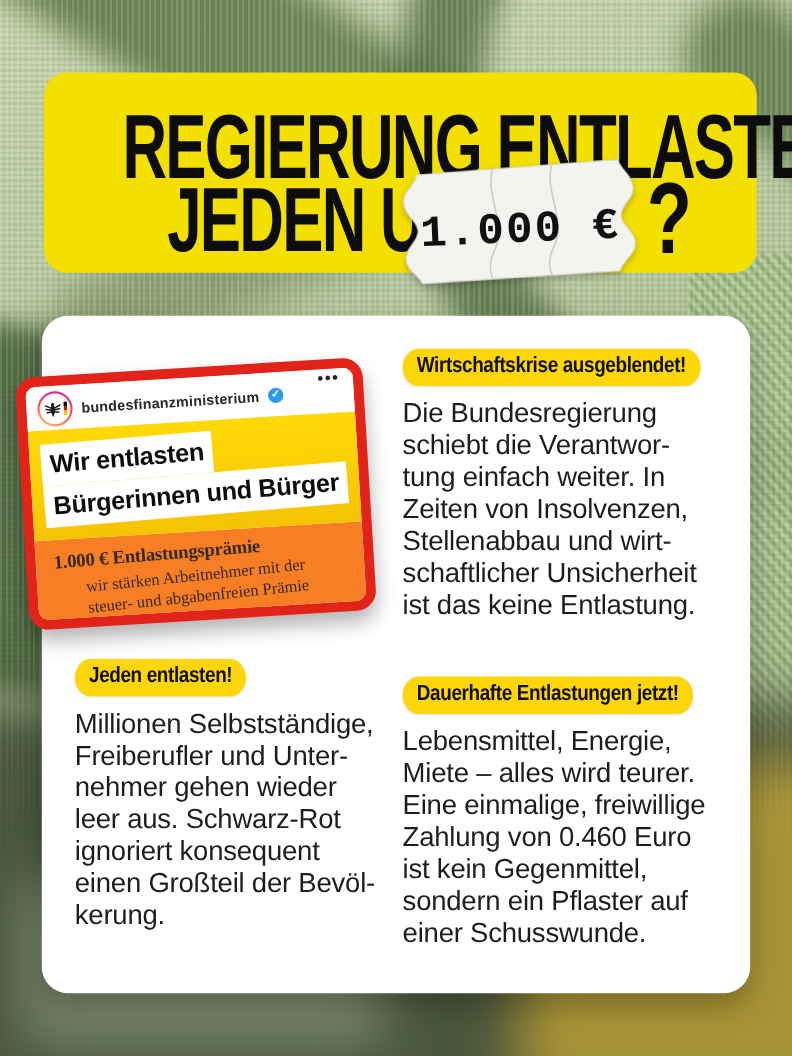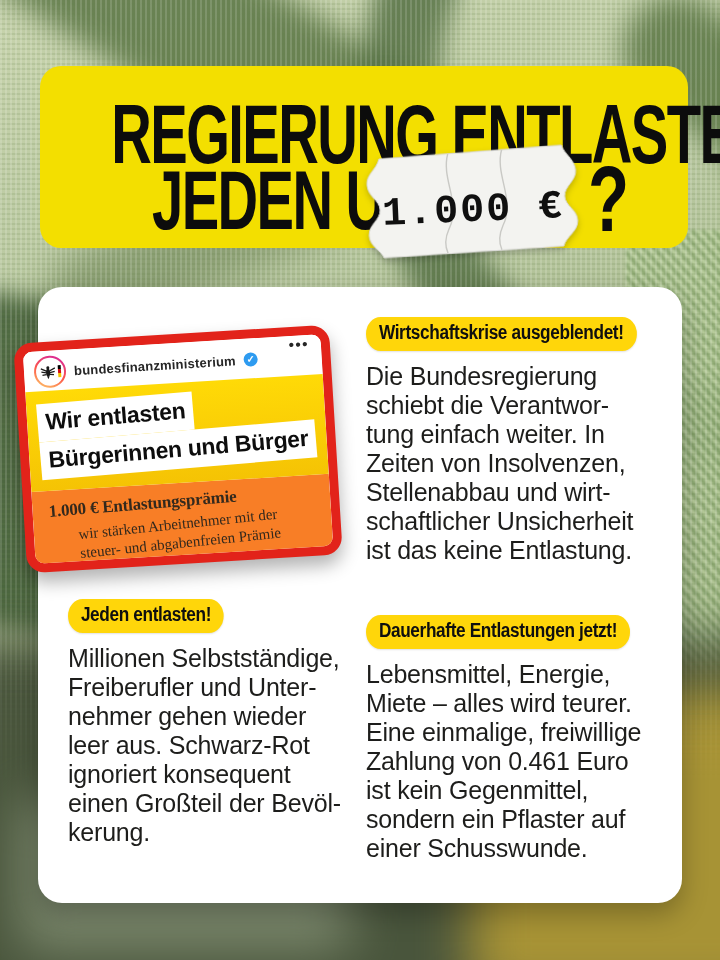--- a/index.html
+++ b/index.html
@@ -125,21 +125,21 @@
 einen Großteil der Bevöl-
 kerung.</div>
     </div>
     <div class="section sec-lasting">
       <div class="badge">
         <span>Dauerhafte Entlastungen jetzt!</span>
       </div>
       <div class="para">Lebensmittel, Energie,
 Miete – alles wird teurer.
 Eine einmalige, freiwillige
-Zahlung von 0.461 Euro
+Zahlung von 0.460 Euro
 ist kein Gegenmittel,
 sondern ein Pflaster auf
 einer Schusswunde.</div>
     </div>
   </section>
 
   <div class="post">
     <div class="post-header">
       <div class="avatar">
         <div class="avatar-inner">

